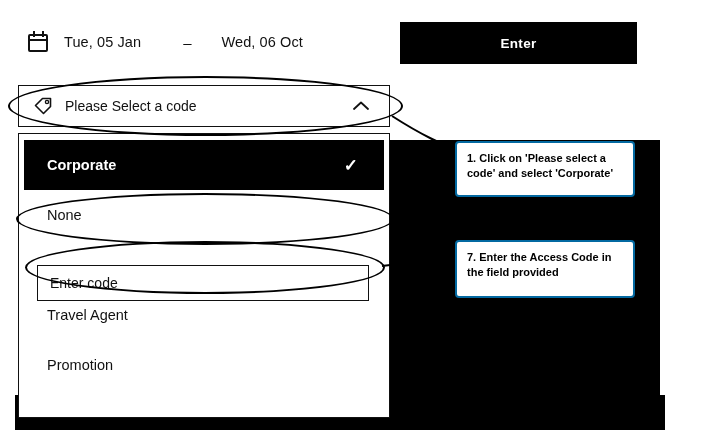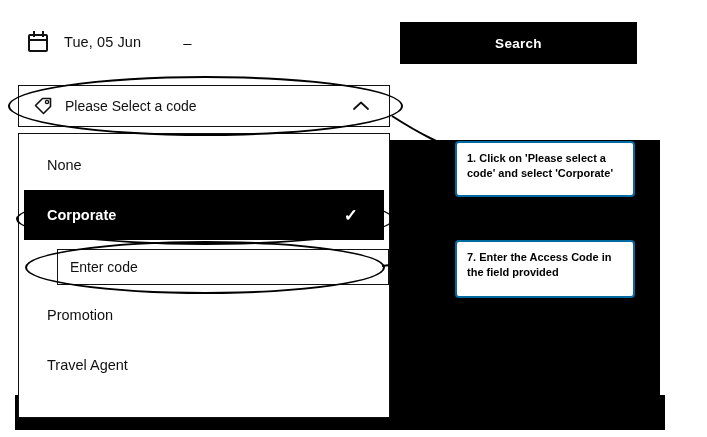--- a/index.html
+++ b/index.html
@@ -198,32 +198,31 @@
     border-radius: 50% / 50%;
     box-sizing: border-box;
     z-index: 8;
     pointer-events: none;
   }
 
   
   #access-code-input {
     position: absolute;
     left: 37px;
-    top: 249px;
+    top: 265px;
     width: 332px;
     height: 36px;
     border: 1.5px solid #111;
     box-sizing: border-box;
     background: #ffffff;
     font-family: "Liberation Sans", sans-serif;
     font-size: 14px;
     color: #701a75;
     padding-left: 12px;
     z-index: 9;
-    margin-left: 20px;
   }
   #access-code-input::placeholder { color: #111; opacity: 1; }
   #oval-access {
     position: absolute;
     left: 25px;
     top: 241px;
     width: 360px;
     height: 53px;
     border: 2px solid #000;
     border-radius: 50% / 50%;
@@ -272,56 +271,57 @@
 <div id="backdrop-panel"></div>
 <div id="backdrop-panel-2"></div>
 
 <div id="date-bar">
   <span class="cal-icon">
     <span class="tick-l"></span>
       <span class="tick-r"></span>
     <span class="body"></span>
       <span class="bar"></span>
   </span>
-  <span class="date-text">Tue, 05 Jun</span>
+  <span class="date-text">Tue, 05 Jan</span>
   <span class="date-sep">–</span>
+  <span class="date-text">Wed, 06 Oct</span>
 </div>
 
-<button id="search-button">Search</button>
+<button id="search-button">Enter</button>
 
 <div id="code-select">
   <span class="tag-icon">
     <svg width="20" height="20" viewBox="0 0 20 20">
       <path d="M2.5 9.5 L9.5 2.5 L17.5 2.5 L17.5 10.5 L10.5 17.5 Z" fill="none" stroke="#111" stroke-width="1.6" stroke-linejoin="round"></path>
       <circle cx="14" cy="6" r="1.6" fill="none" stroke="#111" stroke-width="1.4"></circle>
     </svg>
   </span>
   <span id="code-select-label">Please Select a code</span>
   <span id="code-select-caret">
     <svg width="16" height="10" viewBox="0 0 16 10">
       <polyline points="1,8 8,1.5 15,8" fill="none" stroke="#111" stroke-width="1.8" stroke-linecap="round" stroke-linejoin="round"></polyline>
     </svg>
   </span>
 </div>
 <div id="oval-select"></div>
 
 <div id="dropdown-list">
-  <div class="dd-item">
-    <span>None</span>
-  </div>
   <div class="dd-item selected">
     <span>Corporate</span>
     <span class="dd-check">✓</span>
   </div>
+  <div class="dd-item">
+    <span>None</span>
+  </div>
   <div style="height:50px"></div>
   <div class="dd-item">
-    <span>Promotion</span>
+    <span>Travel Agent</span>
   </div>
   <div class="dd-item">
-    <span>Travel Agent</span>
+    <span>Promotion</span>
   </div>
 </div>
 <div id="oval-corporate"></div>
 
 <input id="access-code-input" type="text" placeholder="Enter code" style="">
 <div id="oval-access"></div>
 
 <svg class="leader" width="90" height="60" style="left:390px; top:110px;">
   <path d="M2,6 C30,24 50,34 86,48" fill="none" stroke="#000" stroke-width="2"></path>
 </svg>

